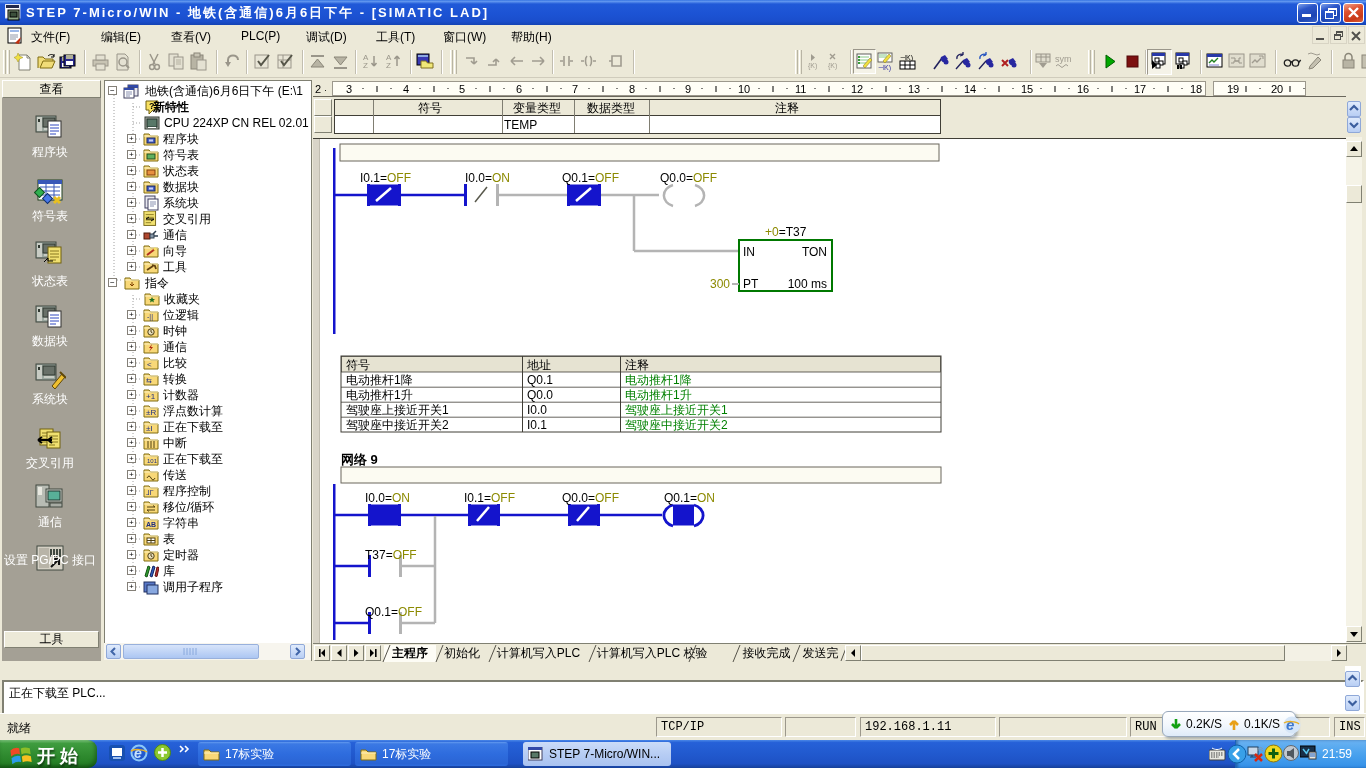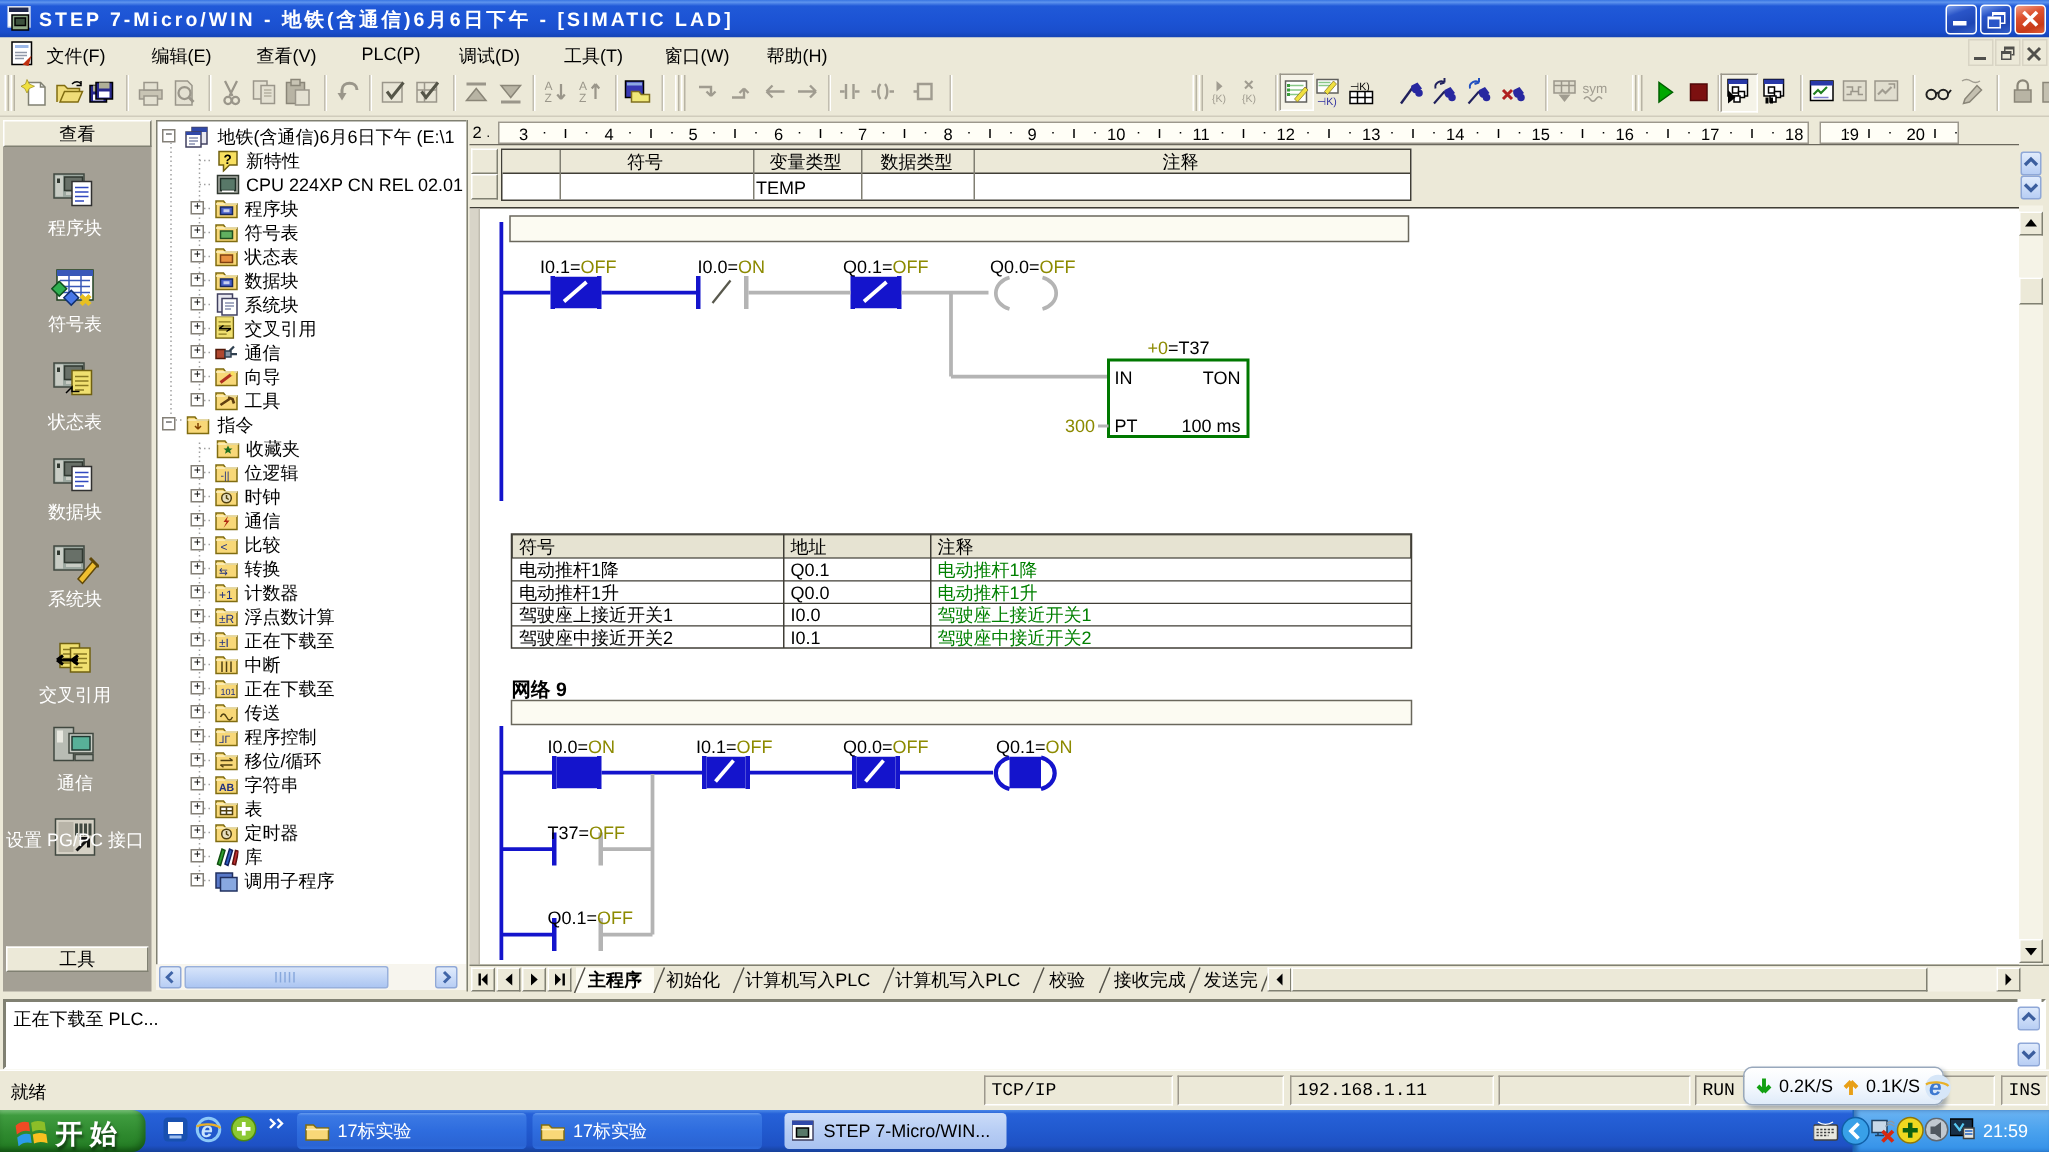--- a/index.html
+++ b/index.html
@@ -38,21 +38,21 @@
 .tab{position:absolute;top:1px;height:17px;line-height:16px;font-size:12px;color:#000;text-align:center}
 .navb{position:absolute;top:1px;width:16px;height:16px;background:#ECE9D8;border:1px solid;border-color:#fff #808072 #808072 #fff}
 .xpb{position:absolute;background:linear-gradient(180deg,#E0EBFC,#B8CEF4);border:1px solid #8FA8D8;border-radius:2px}
 #treehsb{left:104px;top:643px;width:207px;height:17px;background:#F7F5EE}
 #editor{left:311px;top:80px;width:1055px;height:581px;background:#ECE9D8;border-left:1px solid #808072}
 #ruler{left:313px;top:80px;width:1033px;height:17px;background:#ECE9D8;border-bottom:1px solid #6A675C}
 #vtable{left:313px;top:97px;width:1033px;height:38px;background:#ECE9D8}
 #ladder{left:313px;top:135px;width:1033px;height:508px;background:#ECE9D8}
 #tabbar{left:313px;top:643px;width:1053px;height:18px;background:#ECE9D8;border-top:1px solid #808072}
 
-#output{left:2px;top:666px;width:1362px;height:47px;background:#fff;border:2px solid;border-color:#808072 #fff #fff #808072}
+#output{left:2px;top:680px;width:1362px;height:47px;background:#fff;border:2px solid;border-color:#808072 #fff #fff #808072}
 
 #statusbar{left:0;top:713px;width:1366px;height:27px;background:#ECE9D8;border-top:1px solid #fff}
 .sfield{position:absolute;top:3px;height:20px;border:1px solid;border-color:#9C988C #fff #fff #9C988C;font-family:"Liberation Mono",monospace;font-size:12px;line-height:18px;padding-left:4px;color:#000}
 
 #taskbar{left:0;top:740px;width:1366px;height:28px;background:linear-gradient(180deg,#4A86E8 0%,#3A77E0 4%,#2661D8 9%,#2159CE 50%,#1E51C4 85%,#164099 100%)}
 #startbtn{left:0;top:740px;width:97px;height:28px;border-radius:0 9px 9px 0;background:linear-gradient(180deg,#7AC47A 0%,#3F9C3F 12%,#2F8A2F 55%,#268026 85%,#1C6A1C 100%);box-shadow:inset -2px -2px 4px rgba(0,40,0,.4)}
 #starttext{left:37px;top:744px;color:#fff;font-weight:bold;font-size:18px;letter-spacing:5px;text-shadow:1px 2px 2px rgba(0,0,0,.55)}
 .taskbtn{position:absolute;top:742px;height:24px;background:linear-gradient(180deg,#639AEF 0%,#3B79E4 8%,#2E6CDE 50%,#2A64D4 90%,#2E6CDE 100%);border-radius:3px;color:#fff;font-size:12px;line-height:24px;white-space:nowrap;overflow:hidden}
 #tray{left:1235px;top:740px;width:131px;height:28px;background:linear-gradient(180deg,#6BB3F2 0%,#4AA2EE 50%,#3390E8 100%);border-left:1px solid #1C65B8;box-shadow:inset 2px 0 3px rgba(0,30,90,.4)}
 #clock{left:1322px;top:747px;color:#fff;font-size:12px;font-family:"Liberation Sans",sans-serif}
@@ -445,21 +445,21 @@
         <rect x="1" y="5" width="10" height="2" fill="#3048A8"></rect>
         <path d="M3 9h6M3 11h6M3 13h4" stroke="#8890B0"></path>
       </svg>
       <span style="position:absolute;left:40px">地铁(含通信)6月6日下午 (E:\1</span>
     </div>
 <div class="trow" style="top:18px">
       <svg class="ticn" style="left:39px">
         <path d="M2 2h12v9H9l-4 4v-4H2z" fill="#F8E060" stroke="#706010"></path>
         <text x="5" y="10" font-size="9" font-weight="bold" fill="#000">?</text>
       </svg>
-      <span style="position:absolute;left:59px;font-weight:normal">新特性</span>
+      <span style="position:absolute;left:48px;font-weight:bold">新特性</span>
     </div>
 <div class="trow" style="top:34px">
       <svg class="ticn" style="left:39px">
         <rect x="1" y="2" width="14" height="12" fill="#A8ACA4" stroke="#303830"></rect>
         <rect x="3" y="4" width="10" height="8" fill="#587868" stroke="#203028"></rect>
         <rect x="4" y="12" width="8" height="1" fill="#fff"></rect>
       </svg>
       <span style="position:absolute;left:59px">CPU 224XP CN REL 02.01</span>
     </div>
 <div class="trow" style="top:50px">
@@ -884,21 +884,21 @@
         <path d="M5 3v8l4.5-4z" fill="#000"></path>
       </svg></div>
  <div class="navb" style="left:52px"><svg width="14" height="14">
         <path d="M4 3v8l4-4z" fill="#000"></path>
         <rect x="9" y="3" width="1.6" height="8" fill="#000"></rect>
       </svg></div>
  <div class="tab" style="left:71px;width:52px;font-weight:bold;background:#FDFCF5">主程序</div>
  <div class="tab" style="left:125px;width:48px">初始化</div>
  <div class="tab" style="left:178px;width:95px">计算机写入PLC</div>
  <div class="tab" style="left:278px;width:95px">计算机写入PLC</div>
- <div class="tab" style="left:377px;width:43px">校验</div>
+ <div class="tab" style="left:361px;width:43px">校验</div>
  <div class="tab" style="left:425px;width:57px">接收完成</div>
  <div class="tab" style="left:487px;width:41px;overflow:hidden">发送完成</div>
  <svg style="position:absolute;left:60px;top:0" width="480" height="18">
   <g stroke="#55534A">
         <path d="M10 18L17 1M63 18L70 1M116 18L123 1M216 18L223 1M316 18L323 1M360 18L367 1M420 18L427 1M468 17l5-13"></path>
       </g>
  </svg>
  <div class="navb" style="left:532px;top:1px"><svg width="14" height="14">
         <path d="M9 3L5 7l4 4z" fill="#000"></path>
       </svg></div>

